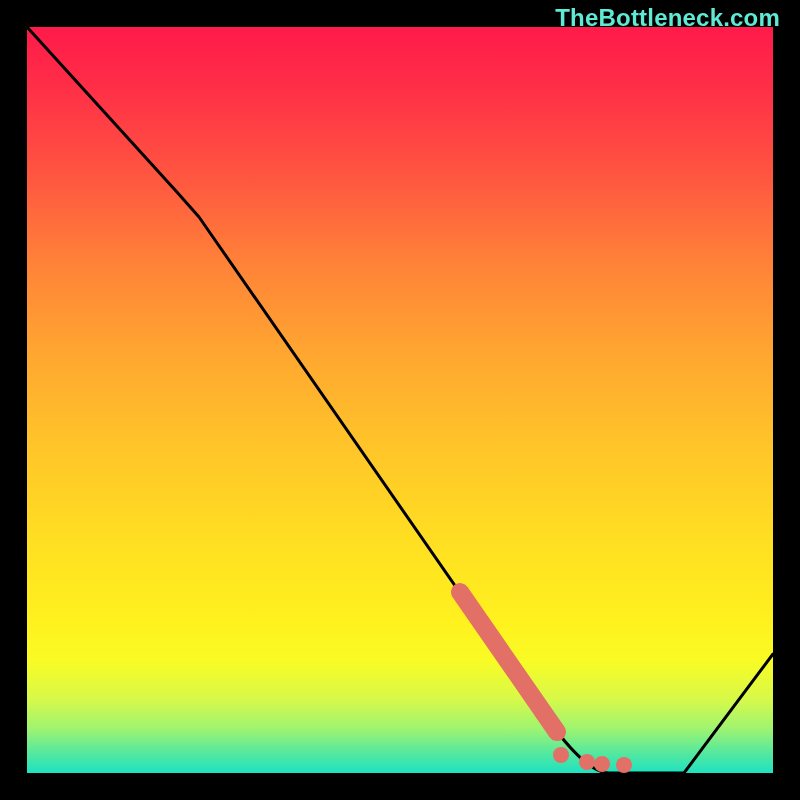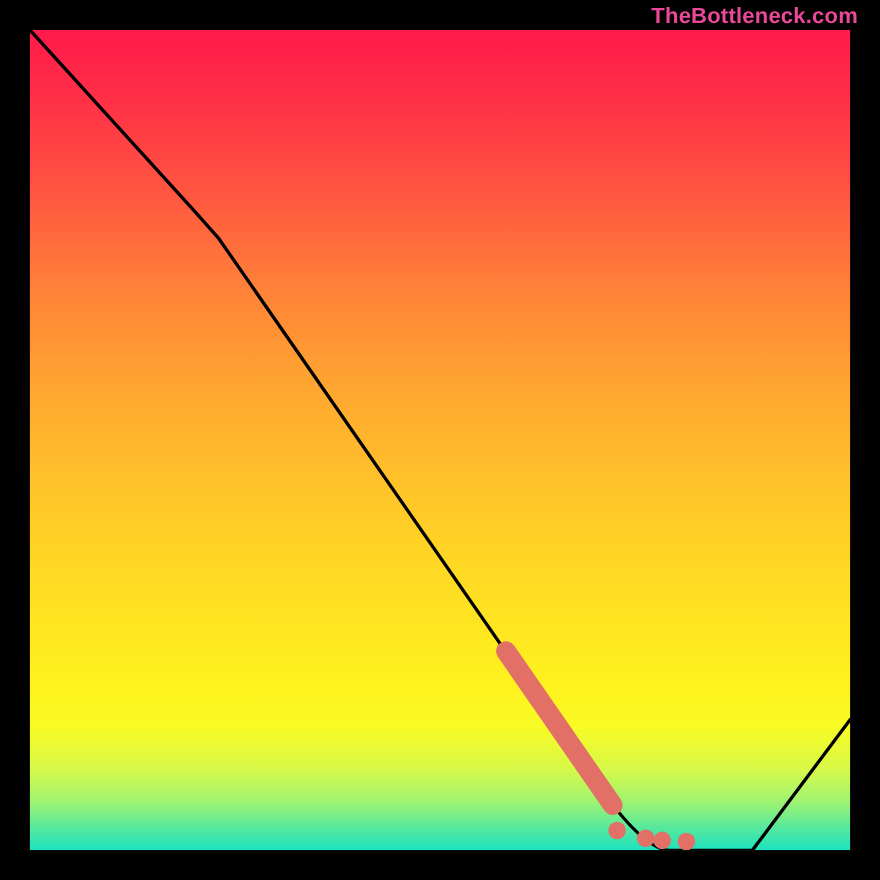--- a/index.html
+++ b/index.html
@@ -8,22 +8,22 @@
     background: #000;
     width: 800px;
     height: 800px;
     position: relative;
     font-family: Arial, sans-serif;
   }
   .watermark {
     position: absolute;
     top: 4px;
     right: 20px;
-    color: #ec4899;
-    font-size: 20px;
+    color: #5eead4;
+    font-size: 24px;
     font-weight: bold;
     letter-spacing: 0.2px;
     z-index: 10;
   }
   .chart-frame {
     position: absolute;
     top: 27px;
     left: 27px;
     width: 746px;
     height: 746px;

